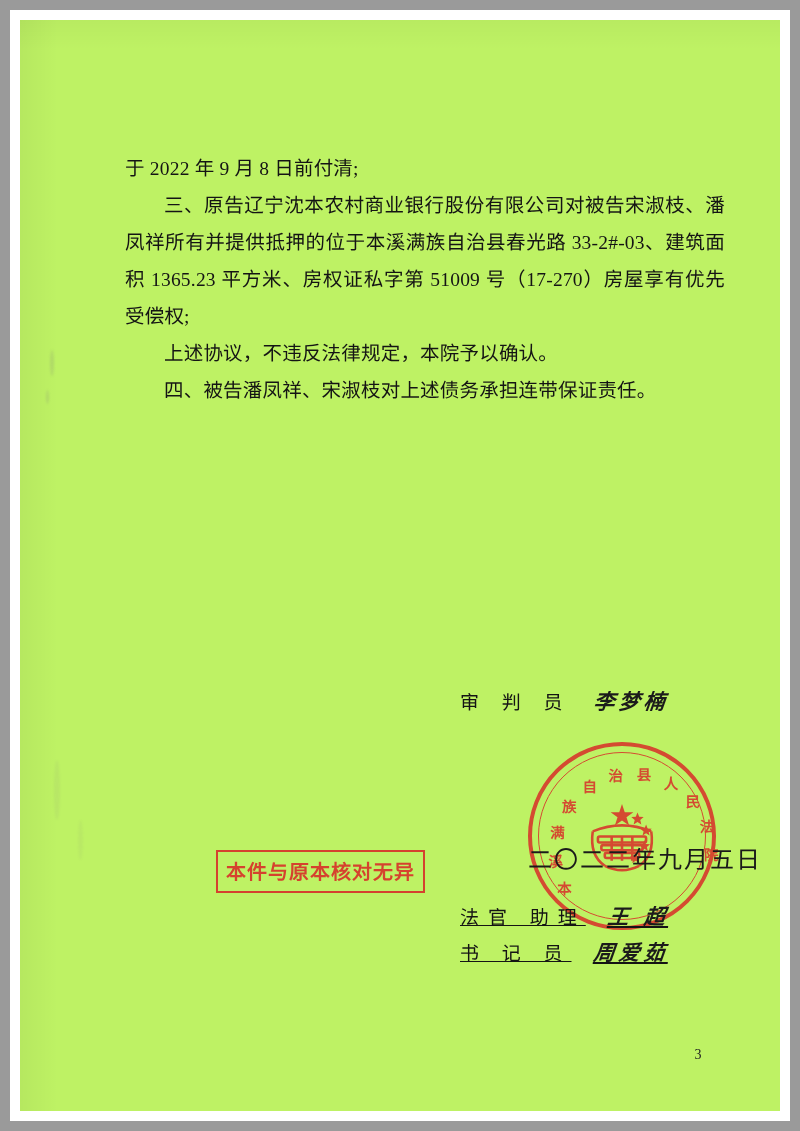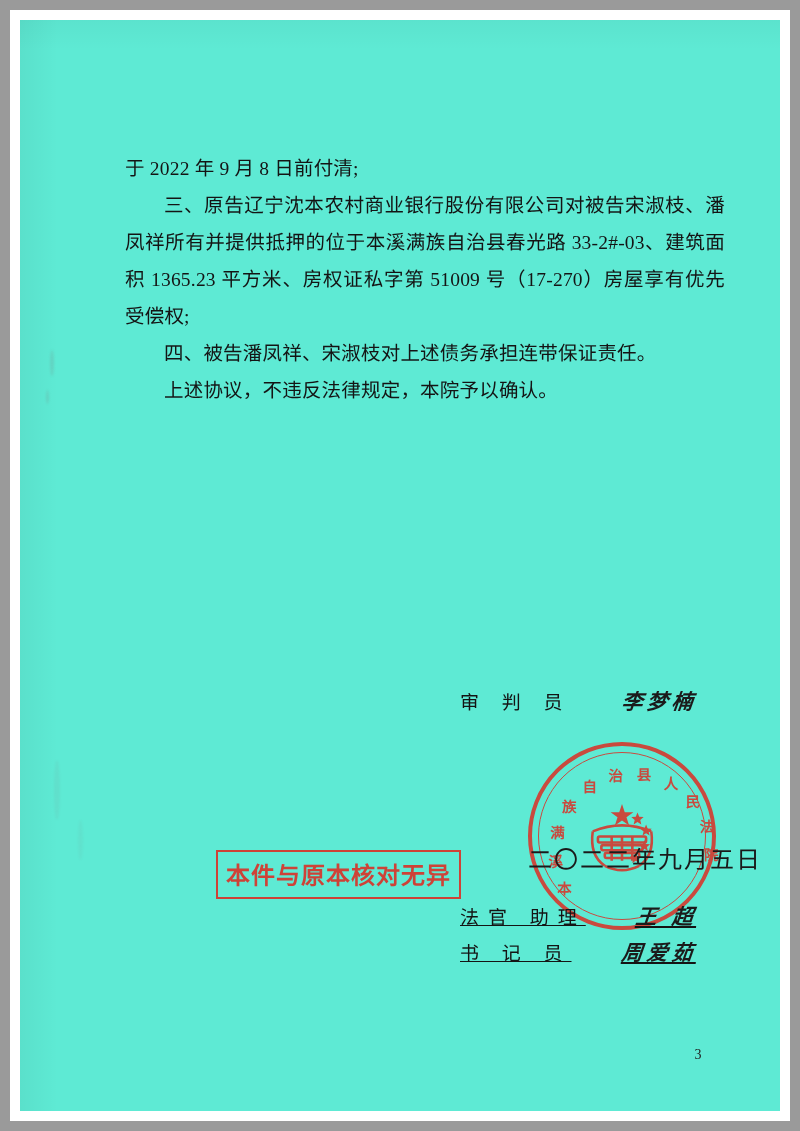--- a/index.html
+++ b/index.html
@@ -21,21 +21,21 @@
     box-sizing: border-box;
     border: 10px solid #9a9a9a;
     overflow: hidden;
   }
   .paper {
     position: absolute;
     left: 10px;
     top: 10px;
     right: 10px;
     bottom: 10px;
-    background: #5eead4;
+    background: #bef264;
     overflow: hidden;
   }
   
   .scan-shade {
     position: absolute;
     inset: 0;
     background:
       linear-gradient(to right, rgba(0,0,0,0.045) 0px, rgba(0,0,0,0.0) 38px),
       linear-gradient(to bottom, rgba(0,0,0,0.03) 0px, rgba(0,0,0,0.0) 30px);
     pointer-events: none;
@@ -70,21 +70,20 @@
     left: 440px;
     top: 665px;
     width: 280px;
     font-size: 19px;
     color: #141414;
   }
   .sig-row {
     display: flex;
     align-items: baseline;
     margin-bottom: 6px;
-    gap: 28px;
   }
   .sig-label {
     letter-spacing: 9px;
     white-space: nowrap;
   }
   .sig-name {
     margin-left: 22px;
     font-family: "DejaVu Serif", serif;
     font-style: italic;
     font-weight: bold;
@@ -154,21 +153,21 @@
     width: 86px;
     height: 86px;
   }
   .stamp-box {
     position: absolute;
     left: 196px;
     top: 830px;
     border: 2.2px solid #d8342a;
     color: #d8342a;
     padding: 4px 8px 6px 8px;
-    font-size: 24px;
+    font-size: 20px;
     font-weight: bold;
     letter-spacing: 1px;
     font-family: "Liberation Serif", serif;
     opacity: 0.92;
     white-space: nowrap;
   }
   .page-number {
     position: absolute;
     right: 78px;
     bottom: 48px;
@@ -188,22 +187,22 @@
   <div class="paper">
     <div class="scan-shade"></div>
     <div class="smudge" style="left:30px; top:330px; width:4px; height:26px;"></div>
     <div class="smudge" style="left:26px; top:370px; width:3px; height:14px;"></div>
     <div class="smudge" style="left:34px; top:740px; width:6px; height:60px; opacity:0.5;"></div>
     <div class="smudge" style="left:58px; top:800px; width:5px; height:40px; opacity:0.4;"></div>
 
     <div class="body-text">
       <p>于 2022 年 9 月 8 日前付清;</p>
       <p class="indent">三、原告辽宁沈本农村商业银行股份有限公司对被告宋淑枝、潘凤祥所有并提供抵押的位于本溪满族自治县春光路 33-2#-03、建筑面积 1365.23 平方米、房权证私字第 51009 号（17-270）房屋享有优先受偿权;</p>
+      <p class="indent">上述协议，不违反法律规定，本院予以确认。</p>
       <p class="indent">四、被告潘凤祥、宋淑枝对上述债务承担连带保证责任。</p>
-      <p class="indent">上述协议，不违反法律规定，本院予以确认。</p>
     </div>
 
     <div class="sig-block">
       <div class="sig-row">
         <span class="sig-label">审 判 员</span>
         <span class="sig-name">李梦楠</span>
       </div>
     </div>
 
     <div class="seal">

